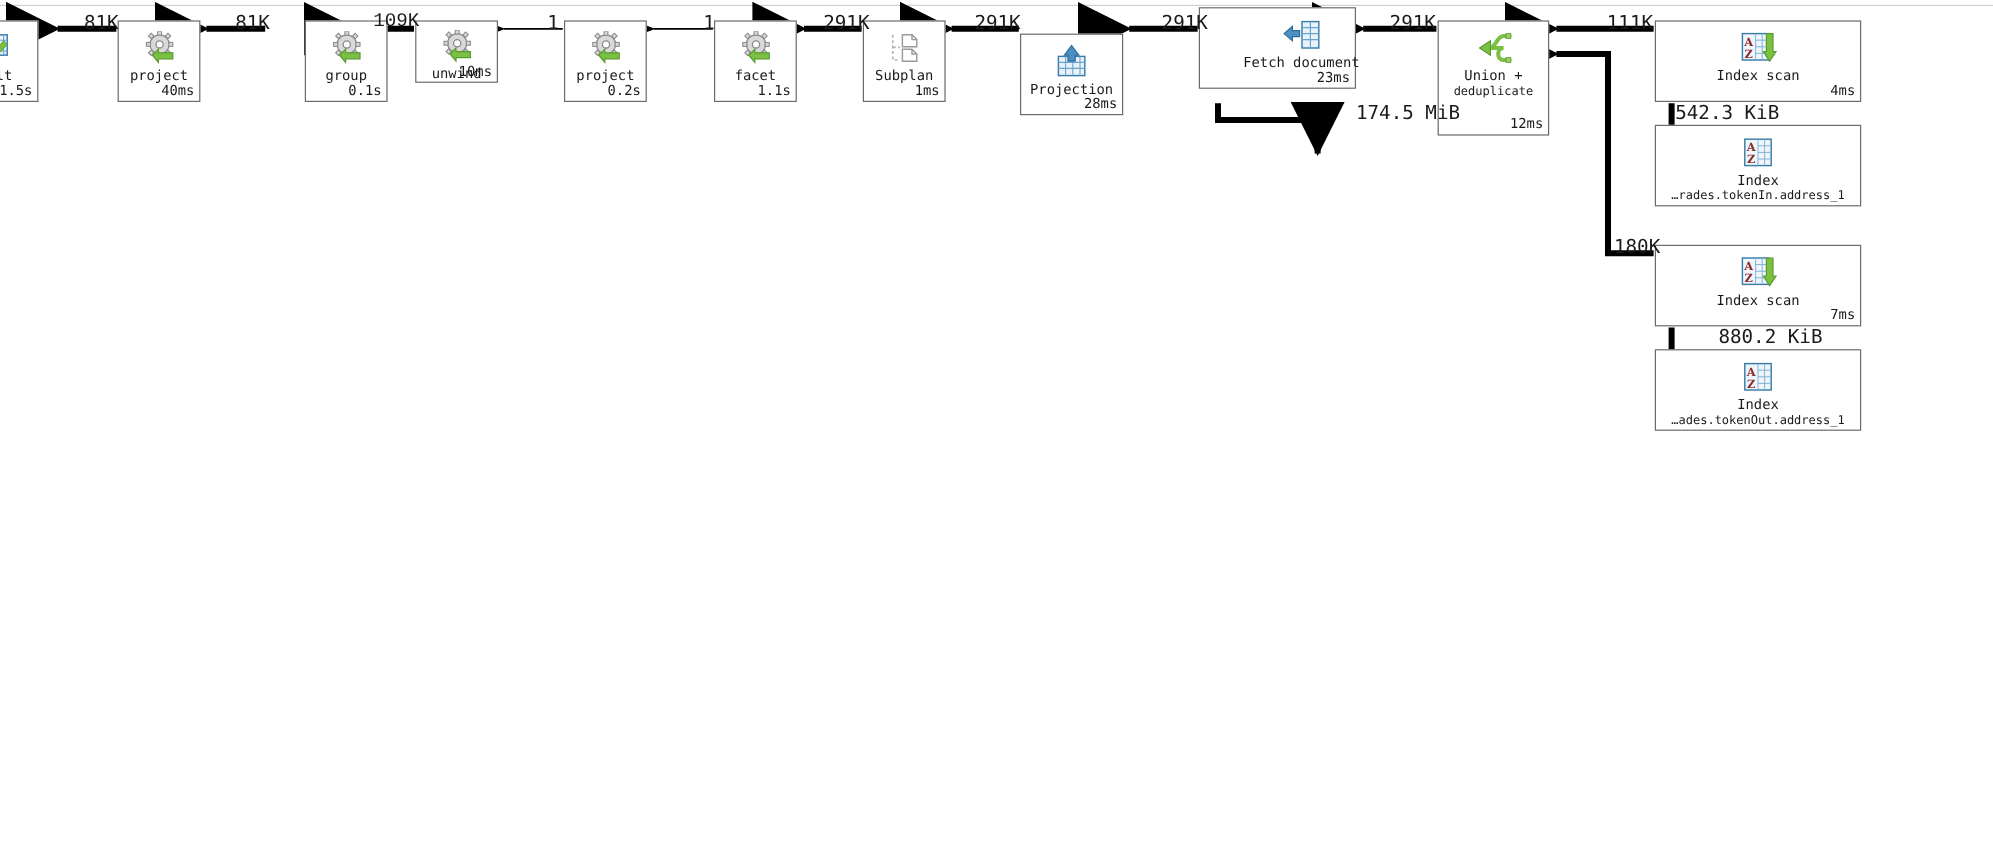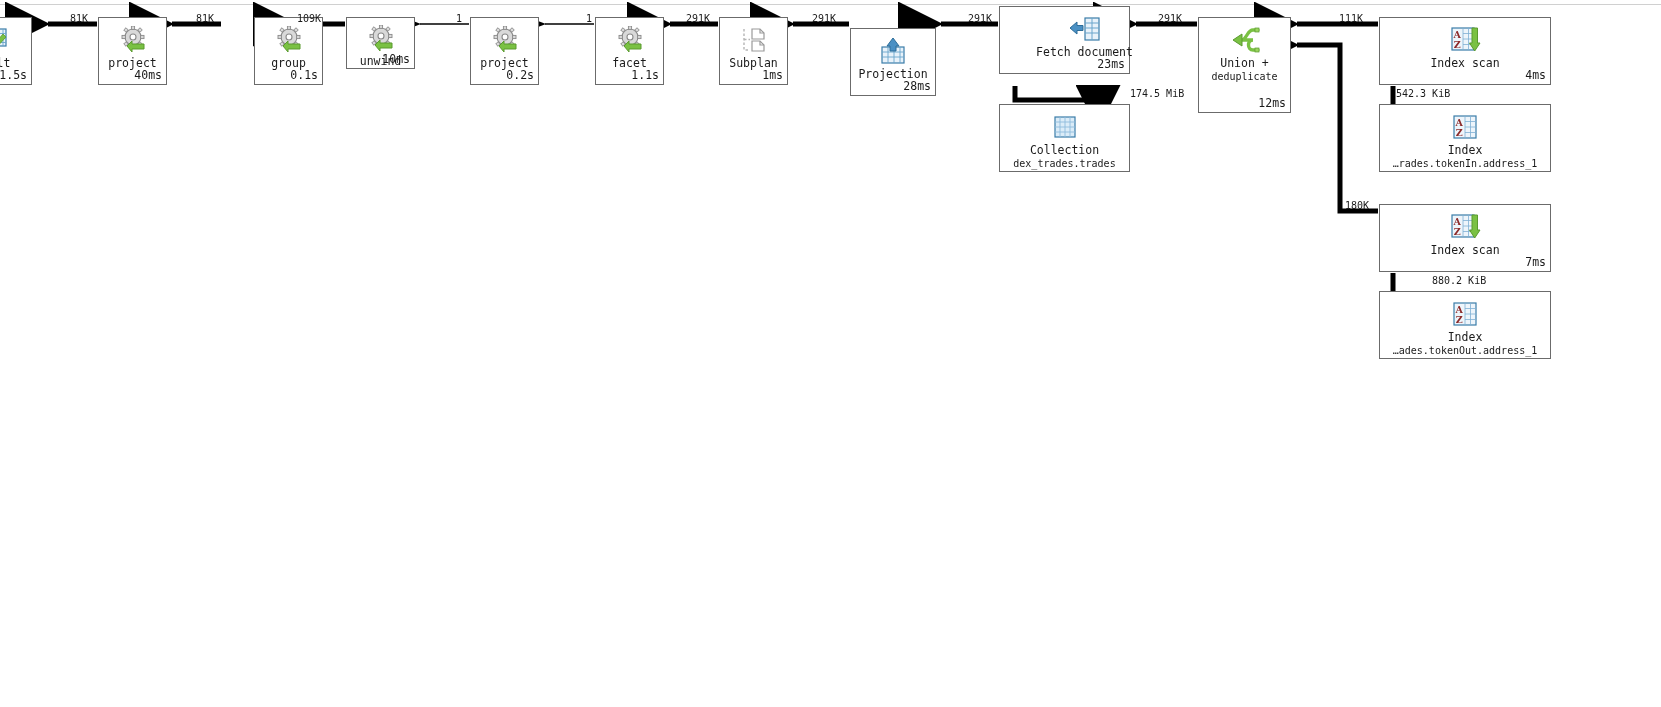--- a/index.html
+++ b/index.html
@@ -64,21 +64,21 @@
     font-size: 11.5px;
     color: #1a1a1a;
     line-height: 13px;
   }
   .node.clipped-left {
     border-left: none;
   }
   
   .edge-label {
     position: absolute;
-    font-size: 10px;
+    font-size: 16px;
     color: #1a1a1a;
     line-height: 13px;
     white-space: nowrap;
     z-index: 7;
   }
   
   #edges {
     position: absolute;
     left: 0;
     top: 0;
@@ -127,21 +127,21 @@
 
     <polyline points="1015,86 1015,100 1098,100 1098,128" fill="none" stroke="#000" stroke-width="5" marker-end="url(#ahd)"></polyline>
 
     <polyline points="1393,86 1393,129 1440,129" fill="none" stroke="#000" stroke-width="5" marker-end="url(#ahr)"></polyline>
 
     <polyline points="1393,273 1393,316 1440,316" fill="none" stroke="#000" stroke-width="5" marker-end="url(#ahr)"></polyline>
   </svg>
 
   <div class="edge-label" style="left:70px;  top:12px;">81K</div>
   <div class="edge-label" style="left:196px; top:12px;">81K</div>
-  <div class="edge-label" style="left:297px; top:12px;">109K</div>
+  <div class="edge-label" style="left:311px; top:12px;font-family:Liberation Mono, monospace;">109K</div>
   <div class="edge-label" style="left:456px; top:12px;">1</div>
   <div class="edge-label" style="left:586px; top:12px;">1</div>
   <div class="edge-label" style="left:686px; top:12px;">291K</div>
   <div class="edge-label" style="left:812px; top:12px;">291K</div>
   <div class="edge-label" style="left:968px; top:12px;">291K</div>
   <div class="edge-label" style="left:1158px;top:12px;">291K</div>
   <div class="edge-label" style="left:1339px;top:12px;">111K</div>
   <div class="edge-label" style="left:1345px;top:199px;">180K</div>
   <div class="edge-label" style="left:1130px;top:87px;">174.5 MiB</div>
   <div class="edge-label" style="left:1396px;top:87px;">542.3 KiB</div>
@@ -417,31 +417,14 @@
           <line x1="13" y1="18.5" x2="24" y2="18.5"></line>
         </g>
         <text x="7.3" y="12" font-family="DejaVu Serif, serif" font-size="9.5" font-weight="bold" fill="#8c2b2b" text-anchor="middle">A</text>
         <text x="7.3" y="22" font-family="DejaVu Serif, serif" font-size="9.5" font-weight="bold" fill="#8c2b2b" text-anchor="middle">Z</text>
       </svg>
     </div>
     <div class="node-title">Index</div>
     <div class="node-sub">…ades.tokenOut.address_1</div>
   </div>
 
-  <div class="node" style="left:999px; top:104px; width:131px; height:68px;">
-    <div class="icon-wrap">
-      <svg class="ic" width="26" height="26" viewBox="0 0 26 26">
-        <rect x="3" y="3" width="20" height="20" fill="#dbecf8" stroke="#3a7ca8" stroke-width="1.2"></rect>
-        <g stroke="#8fbcdc" stroke-width="0.9">
-          <line x1="3" y1="8" x2="23" y2="8"></line>
-          <line x1="3" y1="13" x2="23" y2="13"></line>
-          <line x1="3" y1="18" x2="23" y2="18"></line>
-          <line x1="8" y1="3" x2="8" y2="23"></line>
-          <line x1="13" y1="3" x2="13" y2="23"></line>
-          <line x1="18" y1="3" x2="18" y2="23"></line>
-        </g>
-      </svg>
-    </div>
-    <div class="node-title">Collection</div>
-    <div class="node-sub">dex_trades.trades</div>
-  </div>
 
 </div>
 
 </body></html>

